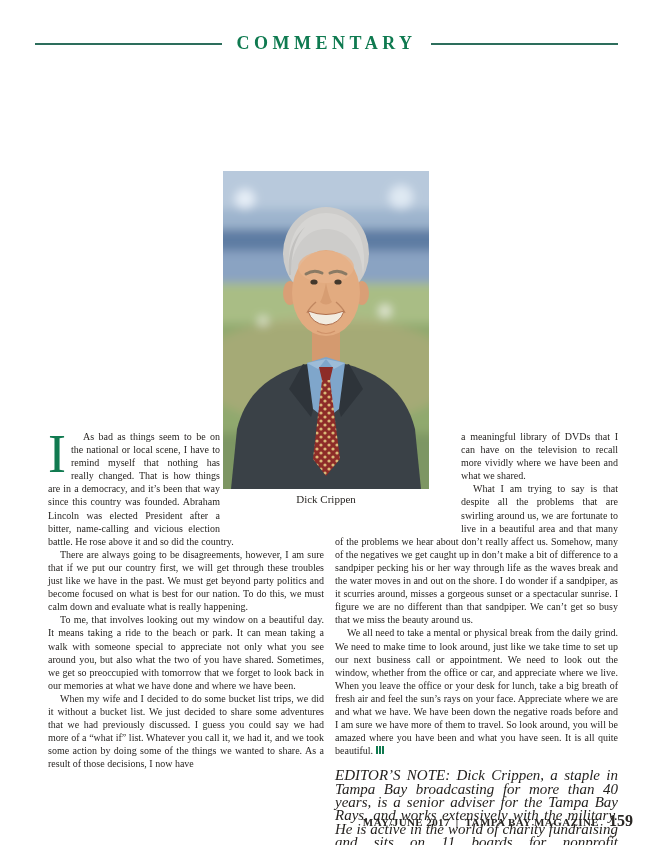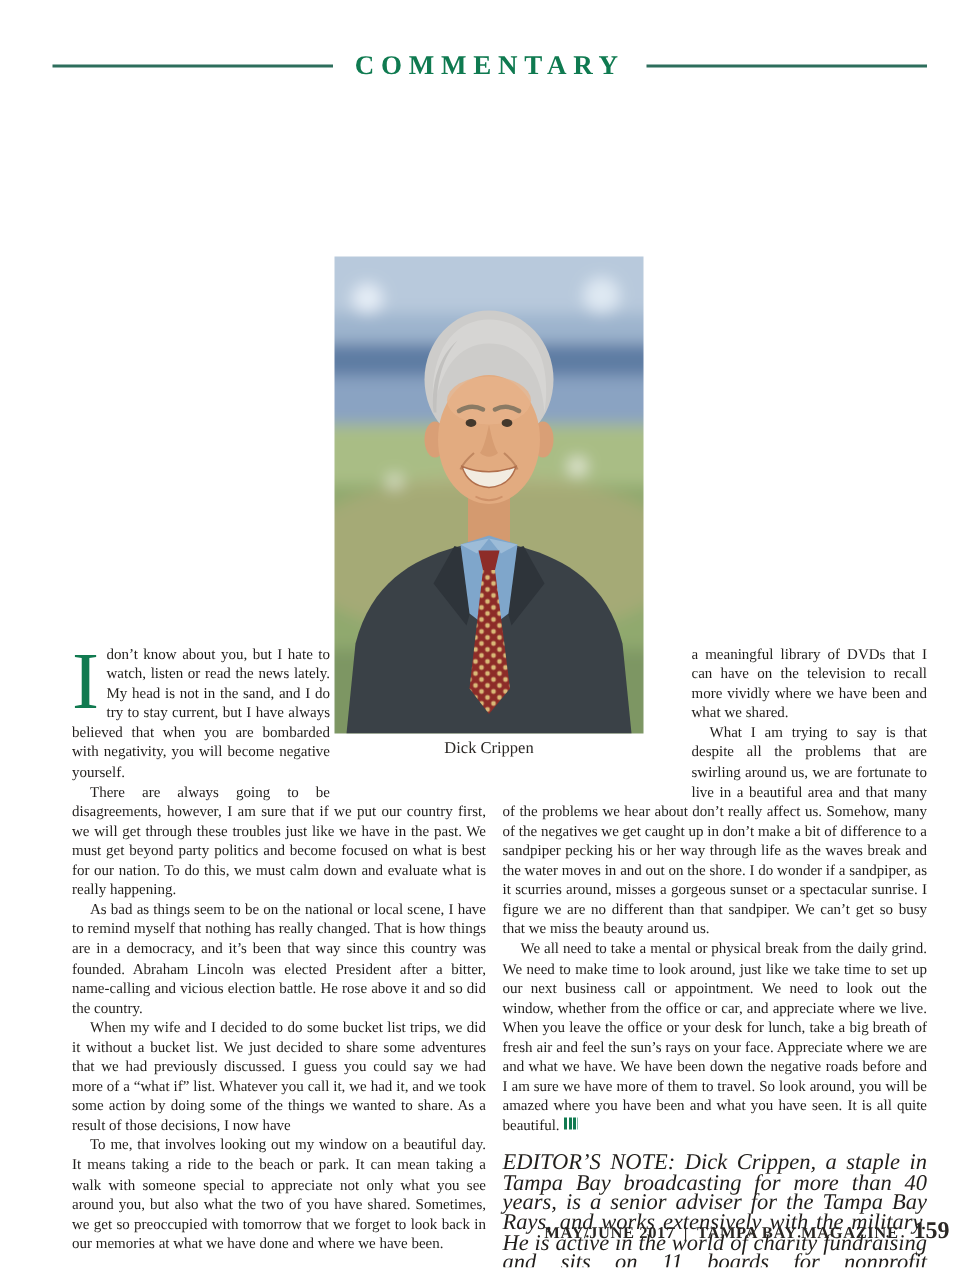--- a/index.html
+++ b/index.html
@@ -135,25 +135,25 @@
         <path d="M113,131 Q120,137 122,142" stroke="#c08760" stroke-width="1.4" fill="none"></path>
         <path d="M85,140 Q103,147 121,140 Q117,153 103,154 Q89,153 85,140 Z" fill="#f2ece1" stroke="#b06f4c" stroke-width="1"></path>
         <path d="M94,160 Q103,165 112,160" stroke="#cf9269" stroke-width="1.2" fill="none"></path>
       </g>
     </svg>
     <div class="photo-caption">Dick Crippen</div>
   </div>
 
   <div class="col col-left">
     <div class="intrude-right"></div>
-    <p class="noindent"><span class="dropcap">I</span><span>don’t know about you, but I hate to watch, listen or read the news lately. My head is not in the sand, and I do try to stay current, but I have always believed that when you are bombarded with negativity, you will become negative yourself.</span></p>
+    <p class="noindent"><span class="dropcap">I</span></p>
+    <p>As bad as things seem to be on the national or local scene, I have to remind myself that nothing has really changed. That is how things are in a democracy, and it’s been that way since this country was founded. Abraham Lincoln was elected President after a bitter, name-calling and vicious election battle. He rose above it and so did the country.</p>
     <p>There are always going to be disagreements, however, I am sure that if we put our country first, we will get through these troubles just like we have in the past. We must get beyond party politics and become focused on what is best for our nation. To do this, we must calm down and evaluate what is really happening.</p>
-    <p>As bad as things seem to be on the national or local scene, I have to remind myself that nothing has really changed. That is how things are in a democracy, and it’s been that way since this country was founded. Abraham Lincoln was elected President after a bitter, name-calling and vicious election battle. He rose above it and so did the country.</p>
+    <p>To me, that involves looking out my window on a beautiful day. It means taking a ride to the beach or park. It can mean taking a walk with someone special to appreciate not only what you see around you, but also what the two of you have shared. Sometimes, we get so preoccupied with tomorrow that we forget to look back in our memories at what we have done and where we have been.</p>
     <p>When my wife and I decided to do some bucket list trips, we did it without a bucket list. We just decided to share some adventures that we had previously discussed. I guess you could say we had more of a “what if” list. Whatever you call it, we had it, and we took some action by doing some of the things we wanted to share. As a result of those decisions, I now have</p>
-    <p>To me, that involves looking out my window on a beautiful day. It means taking a ride to the beach or park. It can mean taking a walk with someone special to appreciate not only what you see around you, but also what the two of you have shared. Sometimes, we get so preoccupied with tomorrow that we forget to look back in our memories at what we have done and where we have been.</p>
   </div>
 
   <div class="col col-right">
     <div class="intrude-left"></div>
     <p class="noindent">a meaningful library of DVDs that I can have on the television to recall more vividly where we have been and what we shared.</p>
     <p>What I am trying to say is that despite all the problems that are swirling around us, we are fortunate to live in a beautiful area and that many of the problems we hear about don’t really affect us. Somehow, many of the negatives we get caught up in don’t make a bit of difference to a sandpiper pecking his or her way through life as the waves break and the water moves in and out on the shore. I do wonder if a sandpiper, as it scurries around, misses a gorgeous sunset or a spectacular sunrise. I figure we are no different than that sandpiper. We can’t get so busy that we miss the beauty around us.</p>
     <p><span>We all need to take a mental or physical break from the daily grind. We need to make time to look around, just like we take time to set up our next business call or appointment. We need to look out the window, whether from the office or car, and appreciate where we live. When you leave the office or your desk for lunch, take a big breath of fresh air and feel the sun’s rays on your face. Appreciate where we are and what we have. We have been down the negative roads before and I am sure we have more of them to travel. So look around, you will be amazed where you have been and what you have seen. It is all quite beautiful.</span><span class="end-mark"></span></p>
     <p class="editors-note">EDITOR’S NOTE: Dick Crippen, a staple in Tampa Bay broadcasting for more than 40 years, is a senior adviser for the Tampa Bay Rays, and works extensively with the military. He is active in the world of charity fundraising and sits on 11 boards for nonprofit organizations.</p>
   </div>
 

